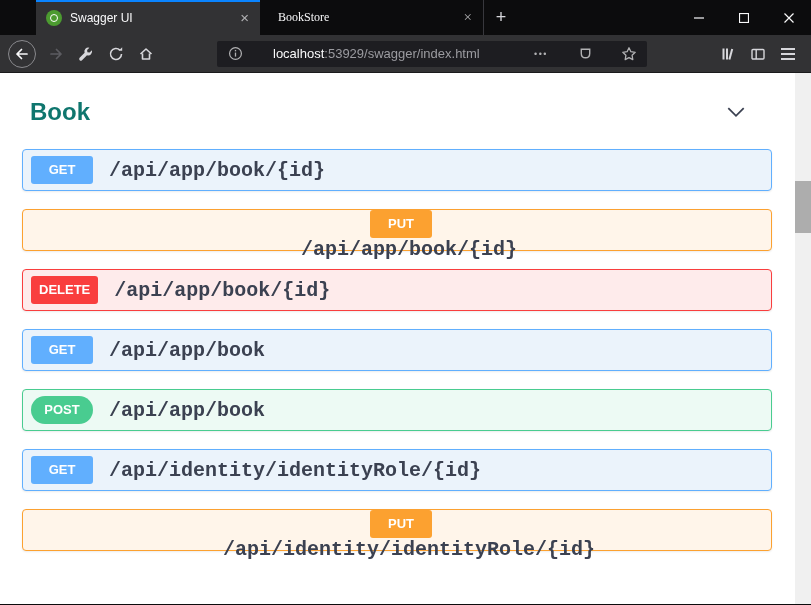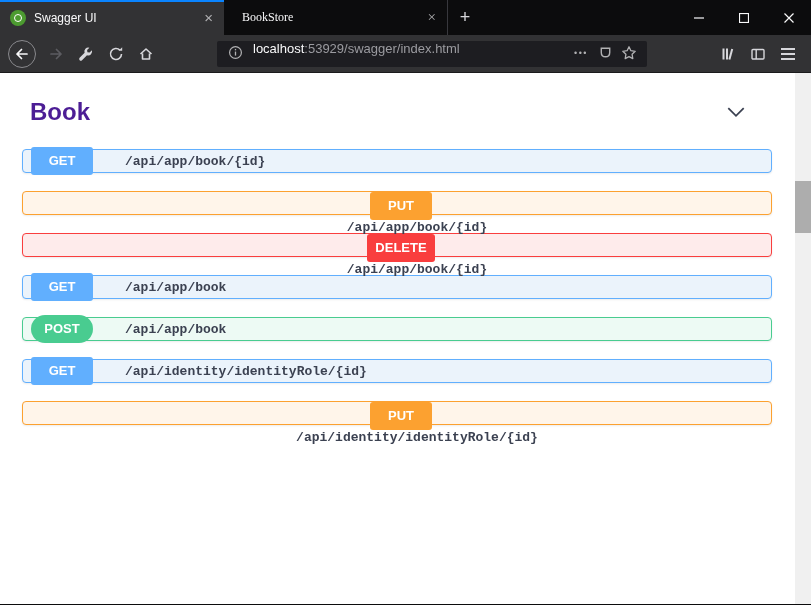--- a/index.html
+++ b/index.html
@@ -1,61 +1,61 @@
 <!DOCTYPE html>
 <html><head>
 <meta charset="utf-8">
 <style>
   * { margin:0; padding:0; box-sizing:border-box; }
   body { background:#000; font-family:"Liberation Sans", sans-serif; }
   .window { position:relative; width:811px; height:605px; background:#0c0c0d; overflow:hidden; }
 
   
-  .tabbar { height:35px; display:flex; align-items:stretch; background:#0c0c0d; }
+  .tabbar { height:35px; display:flex; align-items:stretch; padding-left:36px; background:#0c0c0d; }
   .tab { width:224px; display:flex; align-items:center; padding:0 8px 0 10px; color:#f9f9fa; font-size:12px; position:relative; cursor:default; }
   .tab.active { background:#323234; box-shadow:inset 0 2px 0 #0a84ff; }
   .tab.inactive { border-right:1px solid #38383d;font-family:Liberation Serif, serif; }
   .favicon { width:16px; height:16px; border-radius:50%; background:#4c9b30; display:flex; align-items:center; justify-content:center; flex:0 0 auto; }
   .fav-inner { width:8px; height:8px; border:1.5px solid #fff; border-radius:50%; }
   .tab-title { flex:1; margin-left:8px; white-space:nowrap; overflow:hidden; text-overflow:ellipsis; }
   .tab-close { color:#b1b1b3; font-size:15px; line-height:1; margin-left:6px; padding:1px 3px; }
   .newtab { width:34px; display:flex; align-items:center; justify-content:center; color:#d7d7db; font-size:18px; font-weight:300; }
   .win-controls { margin-left:auto; display:flex; align-items:stretch; }
   .wc { width:45px; display:flex; align-items:center; justify-content:center; }
 
   
   .navbar { height:38px; background:#323234; display:flex; align-items:center; padding:0 8px; border-bottom:1px solid #1a1a1c; }
   .nav-btn { width:30px; height:28px; display:flex; align-items:center; justify-content:center; }
   .back-btn { width:28px; height:28px; border-radius:50%; border:1px solid #8a8a8e; display:flex; align-items:center; justify-content:center; margin-right:5px; background:#323234; }
-  .urlbar { margin-left:56px; width:430px; height:26px; background:#1d1d21; border-radius:2px; display:flex; align-items:flex-start; padding:0 6px; font-size:13px; }
+  .urlbar { margin-left:56px; width:430px; height:26px; background:#1d1d21; border-radius:2px; display:flex; align-items:center; padding:0 6px; font-size:13px;gap:20px; }
   .url-text { margin-left:6px; white-space:nowrap; overflow:hidden; }
   .url-host { color:#f9f9fa; }
   .url-rest { color:#9b9ba0; }
   .grow { flex:1; }
   .url-btn { width:24px; height:24px; display:flex; align-items:center; justify-content:center; }
   .dots { color:#b1b1b3; font-size:9px; letter-spacing:1.5px; }
   .right-group { margin-left:auto; display:flex; align-items:center; }
   .hamburger { width:30px; height:28px; display:flex; flex-direction:column; align-items:center; justify-content:center; gap:3px; }
   .hamburger i { display:block; width:14px; height:2px; background:#d7d7db; }
 
   
   .content { position:relative; height:531px; background:#fff; }
   .page { position:absolute; left:0; top:0; right:16px; bottom:0; padding:24px 23px 0 22px; overflow:hidden; }
   .section + .section { margin-top:12px; }
   .section-header { display:flex; align-items:center; justify-content:space-between; height:30px; padding:0 25px 0 8px; margin-bottom:22px; cursor:pointer; }
-  .section-title { font-size:24px; font-weight:700; color:#4c1d95; }
-  .op { display:flex; align-items:center; height:24px; border-radius:4px; border:1px solid; margin-bottom:18px; padding-left:8px; box-shadow:0 1px 2px rgba(0,0,0,0.08); cursor:pointer; }
+  .section-title { font-size:24px; font-weight:700; color:#0f766e; }
+  .op { display:flex; align-items:center; height:42px; border-radius:4px; border:1px solid; margin-bottom:18px; padding-left:8px; box-shadow:0 1px 2px rgba(0,0,0,0.08); cursor:pointer; }
   .op-get    { background:#ebf3fb; border-color:#61affe; }
   .op-put    { background:#fff5ea; border-color:#fca130;flex-direction:column; }
-  .op-delete { background:#feebeb; border-color:#f93e3e;flex-direction:column; }
+  .op-delete { background:#feebeb; border-color:#f93e3e; }
   .op-post   { background:#edfaf4; border-color:#49cc90; }
   .badge { min-width:62px; height:28px; line-height:28px; text-align:center; border-radius:3px; color:#fff; font-weight:700; font-size:13px; padding:0 8px; }
   .b-get { background:#61affe; } .b-put { background:#fca130; }
   .b-delete { background:#f93e3e; } .b-post { background:#49cc90;border-radius:14px; }
-  .path { margin-left:32px; font-family:"Liberation Mono","DejaVu Sans Mono",monospace; font-size:13px; font-weight:700; color:#3b4151; }
+  .path { margin-left:16px; font-family:"Liberation Mono","DejaVu Sans Mono",monospace; font-size:20px; font-weight:700; color:#3b4151; }
 
   
   .scrollbar { position:absolute; right:0; top:0; width:16px; height:100%; background:#f0f0f0; }
   .thumb { position:absolute; left:0; right:0; top:108px; height:52px; background:#adadad; }
 </style>
 </head>
 <body>
 
 <div class="window">
 

